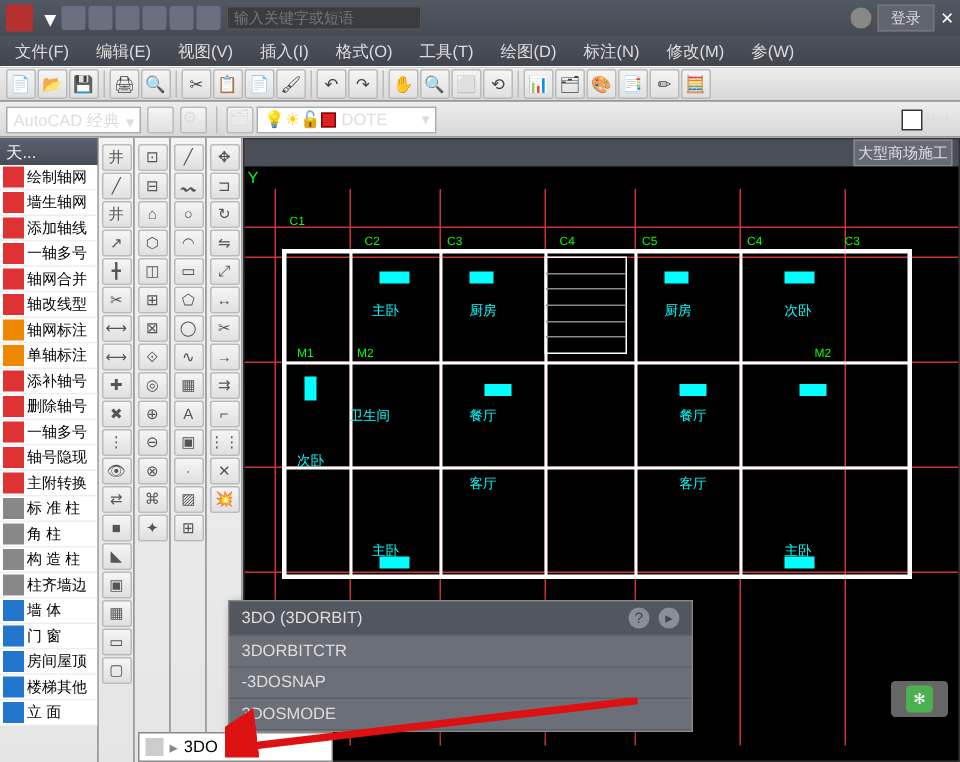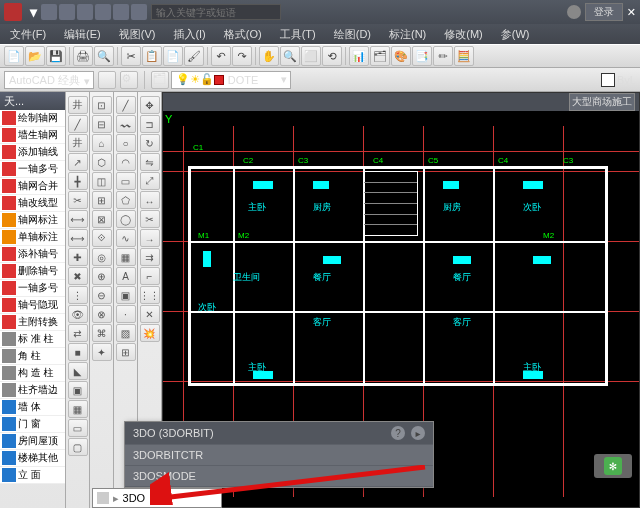--- a/index.html
+++ b/index.html
@@ -65,21 +65,21 @@
   .gridline { position: absolute; background: #c33; }
   .gridline.h { height: 1px; left: 0; right: 0; }
   .gridline.v { width: 1px; top: 15px; bottom: 10px; }
   .wall { position: absolute; border: 1px solid #fff; }
   .room { position: absolute; color: #0ff; font-size: 9px; }
   .furn { position: absolute; background: #0ff; }
   .collab { position: absolute; color: #0f0; font-size: 8px; }
   .ycoord { position: absolute; top: 2px; left: 2px; color: #0f0; font-size: 11px; }
   
   
-  .ac { position: absolute; left: 124px; bottom: 20px; width: 310px; background: #6b6f77; border: 1px solid #888; box-shadow: 2px 2px 6px rgba(0,0,0,.4); }
+  .ac { position: absolute; left: 152px; bottom: 20px; width: 310px; background: #6b6f77; border: 1px solid #888; box-shadow: 2px 2px 6px rgba(0,0,0,.4); }
   .ac-row { padding: 4px 8px; color: #ddd; font-size: 11px; border-bottom: 1px solid #5d6169; display: flex; justify-content: space-between; align-items: center; }
   .ac-row.sel { background: #52565e; }
   .ac-help { display: flex; gap: 6px; }
   .ac-hb { width: 14px; height: 14px; border-radius: 50%; background: #8a8e96; color: #444; font-size: 10px; display: flex; align-items: center; justify-content: center; }
   
   
   .cmd { position: absolute; left: 92px; bottom: 0; height: 20px; background: #fff; border: 1px solid #888; display: flex; align-items: center; padding: 0 4px; gap: 4px; width: 130px; }
   .cmd-icon { width: 12px; height: 12px; background: #ccc; }
   .cmd input { border: none; outline: none; font-size: 11px; width: 90px; }
   
@@ -435,20 +435,23 @@
       <span>3DO (3DORBIT)</span>
       <div class="ac-help">
         <div class="ac-hb">?</div>
         <div class="ac-hb">▸</div>
       </div>
     </div>
     <div class="ac-row">
       <span>3DORBITCTR</span>
     </div>
     <div class="ac-row">
+      <span>-3DOSNAP</span>
+    </div>
+    <div class="ac-row">
       <span>3DOSMODE</span>
     </div>
   </div>
 
 <div class="cmd">
   <div class="cmd-icon"></div>
   <span style="color:#888;">▸</span>
   <input value="3DO" style="">
 </div>
 

